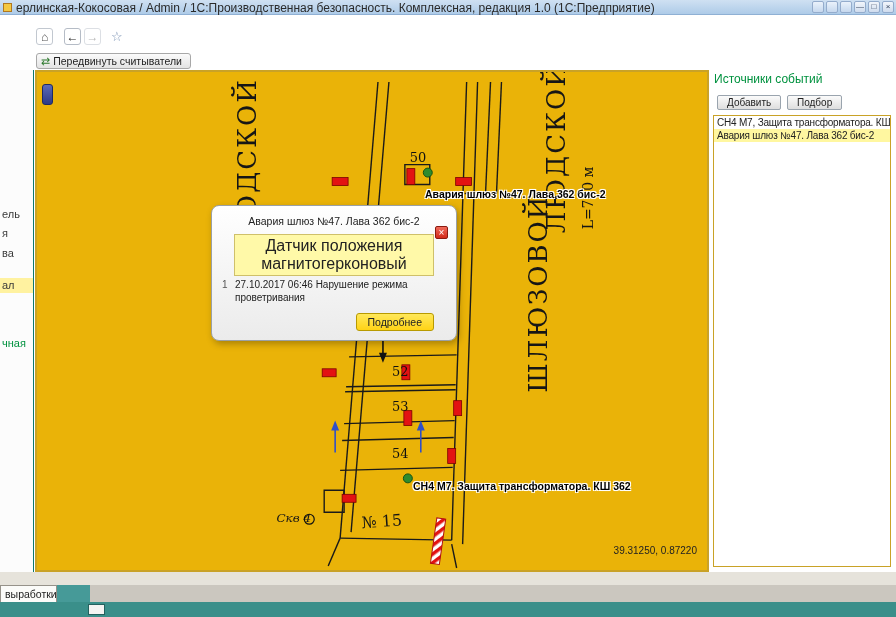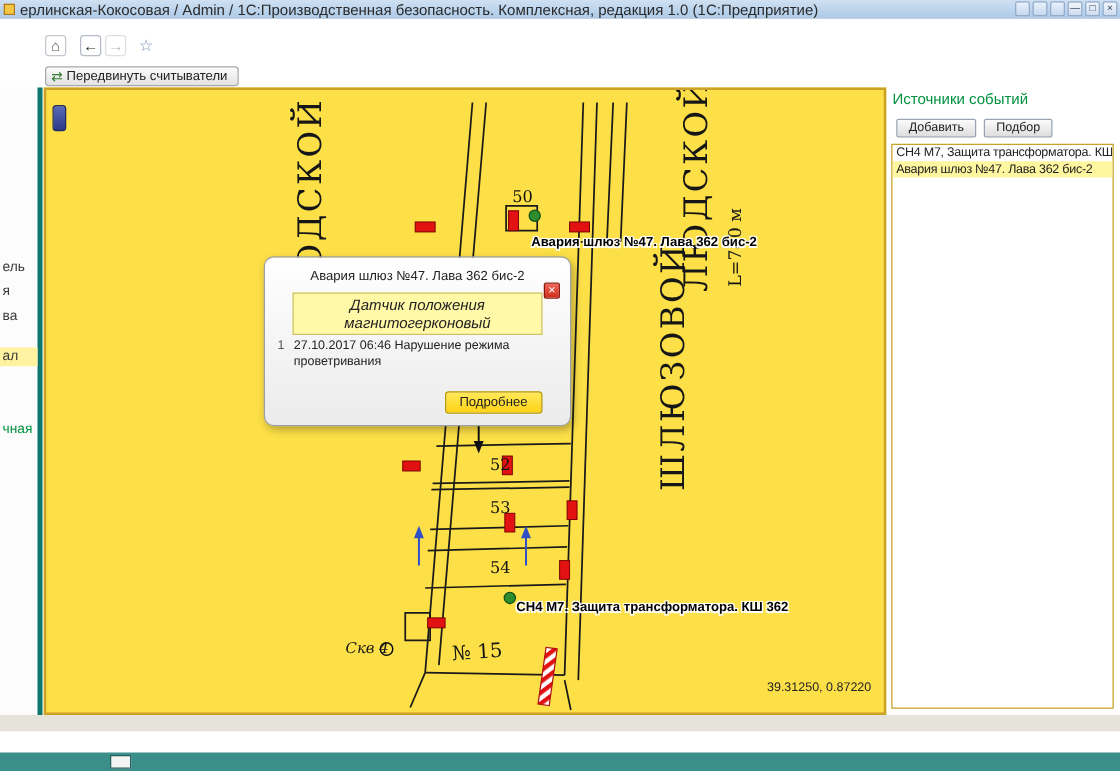--- a/index.html
+++ b/index.html
@@ -25,53 +25,53 @@
   .nav-btn { position:absolute; top:13px; width:17px; height:17px; text-align:center;
     font-size:12px; line-height:16px; color:#222; background:#fff; border:1px solid #c2c8d0; border-radius:3px; }
   .nav-home { left:36px; color:#555; }
   .nav-back { left:64px; border-color:#b5bcc6; }
   .nav-fwd  { left:84px; color:#b8b8b8; border-color:#dcdfe4; }
   .nav-star { position:absolute; left:111px; top:14px; font-size:13px; color:#7a92b4; }
   .page-title { position:absolute; left:131px; top:27px; font-size:17px; color:#222;margin-top:48px; }
 
   
   .left-sliver { position:absolute; left:0; top:70px; width:34px; height:502px;
-    background:#fcfcfc; border-right:4px solid #0f766e; overflow:hidden; }
+    background:#fcfcfc; border-right:1px solid #0f766e; overflow:hidden; }
   .frag { position:absolute; left:2px; font-size:11px; color:#3a3a3a; white-space:nowrap; }
   .frag.green { color:#00923f; }
   .frag-hl { position:absolute; left:0; top:208px; width:34px; height:15px; background:#fff2a0; }
 
   
   .move-btn { position:absolute; left:36px; top:53px; height:16px; padding:0 8px 0 4px;
     background:linear-gradient(#fbfbfb,#e3e3e3); border:1px solid #a8a8a8; border-radius:3px;
     font-size:10.5px; color:#222; font-family:"Liberation Sans",sans-serif; display:flex; align-items:center; gap:3px; }
   .move-ico { color:#2e7a2e; font-size:11px; }
 
   
   .map { position:absolute; left:35px; top:70px; width:674px; height:502px;
-    border:2px solid #c9a227; background:#fde047; }
+    border:2px solid #c9a227; background:#eab308; }
   .map svg { position:absolute; left:0; top:0; }
   .map-tool { position:absolute; left:5px; top:12px; width:11px; height:21px;
     background:linear-gradient(#5a6ab8,#2c3a86); border:1px solid #1c2a66; border-radius:3px; }
   .alarm-label { position:absolute; font-weight:bold; font-size:10.5px; color:#000; white-space:nowrap;
     text-shadow:-1px -1px 0 #fff, 1px -1px 0 #fff, -1px 1px 0 #fff, 1px 1px 0 #fff, 0 0 2px #fff; }
   .alarm-1 { left:388px; top:116px; }
   .alarm-2 { left:376px; top:408px; }
   .coords { position:absolute; right:10px; bottom:14px; font-size:10px; color:#222; }
 
   
   .popup { position:absolute; left:174px; top:133px; width:246px; height:136px;
     background:linear-gradient(#ffffff,#ebebeb); border:1px solid #9aa0a6; border-radius:8px;
     box-shadow:2px 3px 7px rgba(0,0,0,.28); z-index:5; }
   .popup-title { margin-top:9px; padding:0 22px; text-align:center; font-size:10.5px; color:#222; }
   .popup-close { position:absolute; right:8px; top:20px; width:13px; height:13px;
     background:linear-gradient(#f06a5a,#d22a1a); border:1px solid #8a1a10; border-radius:2px;
     color:#fff; font-size:10px; line-height:11px; text-align:center; }
   .popup-sensor { margin:7px auto 0; width:200px; background:#fff9a8; border:1px solid #cfc06a;
-    font-size:12px; text-align:center; padding:2px 2px; color:#222;font-style:italic; }
+    font-size:16px; text-align:center; padding:2px 2px; color:#222; }
   .popup-events-header { margin-top:10px; padding-top:3px; border-top:1px solid #d5d5d5;
     text-align:center; font-size:10.5px; color:#222; }
   .popup-event { display:flex; margin:3px 10px 0 10px; font-size:10px; color:#222; }
   .evt-idx { width:13px; color:#555; }
   .evt-text { width:205px; line-height:1.25; }
   .popup-details { position:absolute; right:22px; bottom:9px; padding:2px 11px;
     background:linear-gradient(#ffe85a,#ffd316); border:1px solid #b89a00; border-radius:3px;
     font-size:10.5px; color:#222; font-family:"Liberation Sans",sans-serif; }
 
   
@@ -246,17 +246,21 @@
     <div class="rp-title">Источники событий</div>
     <button class="rp-btn add">Добавить</button>
     <button class="rp-btn pick">Подбор</button>
     <div class="rp-list">
       <div class="rp-item">СН4 М7, Защита трансформатора. КШ 362</div>
       <div class="rp-item selected">Авария шлюз №47. Лава 362 бис-2</div>
     </div>
   </div>
 
   <div class="status-strip"></div>
+  <div class="tabbar">
+    <div class="tab">выработки</div>
+    <div class="tab-teal"></div>
+  </div>
   <div class="taskbar">
     <div class="task-item"></div>
   </div>
 
 </div>
 
 </body></html>

